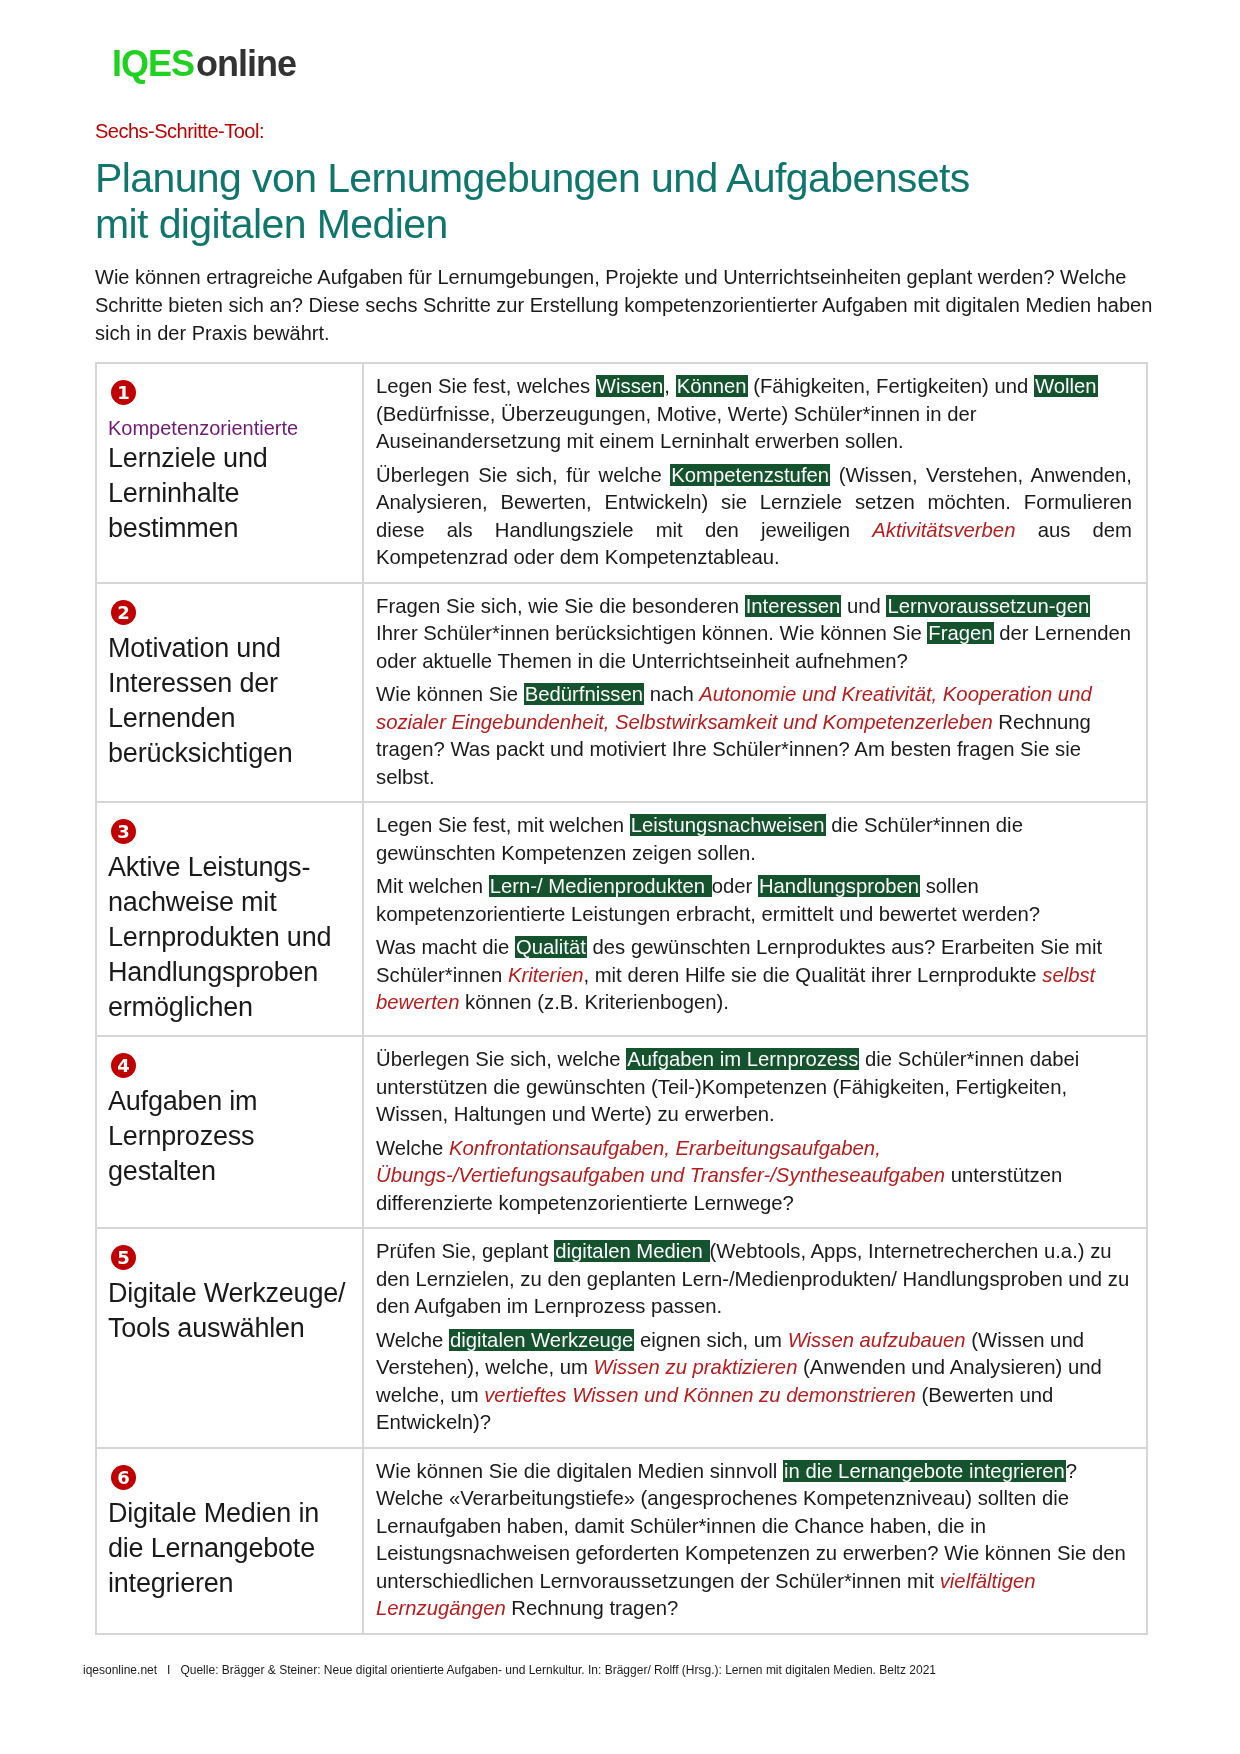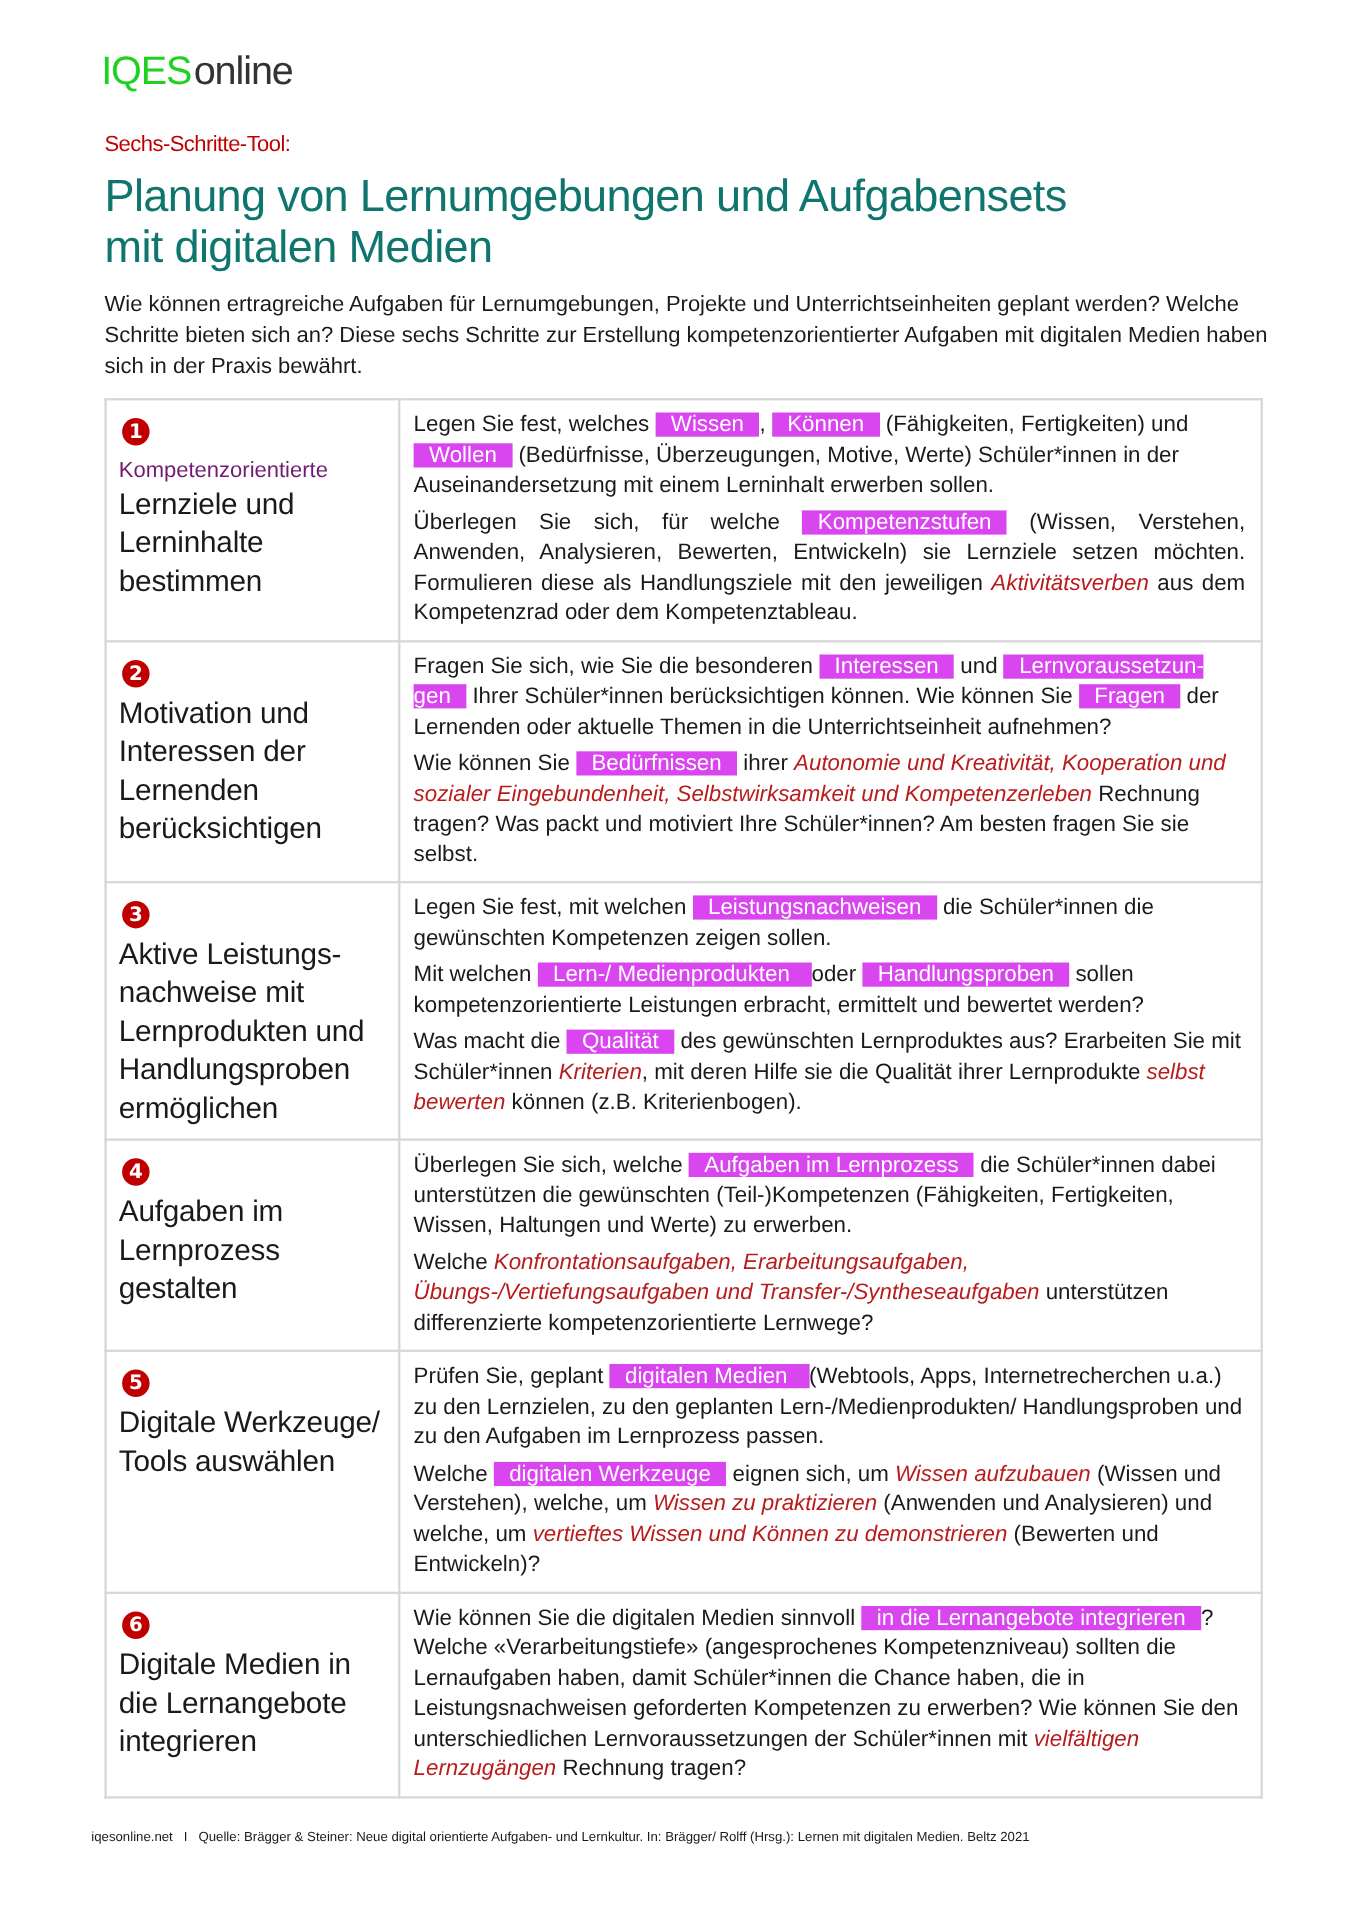--- a/index.html
+++ b/index.html
@@ -1,32 +1,32 @@
 <!DOCTYPE html>
 <html><head>
 <meta charset="utf-8">
 <style>
   html, body { margin:0; padding:0; background:#ffffff; }
   body { width:1240px; height:1754px; position:relative; font-family:"Liberation Sans", sans-serif; color:#1a1a1a; overflow:hidden; }
-  .logo { position:absolute; left:92px; top:46px; font-size:36px; letter-spacing:-1px; line-height:1; }
+  .logo { position:absolute; left:112px; top:46px; font-size:36px; letter-spacing:-1px; line-height:1;font-weight:bold; }
   .logo .iqes { color:#1fd21f; }
   .logo .online { color:#333333; margin-left:2px; }
   .kicker { position:absolute; left:95px; top:120px; font-size:20px; color:#c00000; letter-spacing:-0.5px; }
   .title { position:absolute; left:95px; top:155px; font-size:41px; line-height:46px; color:#0f766e; letter-spacing:-0.6px; width:1000px; }
   .intro { position:absolute; left:95px; top:263px; width:1080px; font-size:20px; line-height:28px; color:#1a1a1a; }
   table.steps { position:absolute; left:95px; top:362px; width:1053px; border-collapse:collapse; }
   table.steps td { border:2px solid #d6d6d6; vertical-align:top; }
   td.left { width:242px; padding:12px 12px 10px 11px; }
   td.right { padding:9px 14px 10px 12px; font-size:20.3px; line-height:27.5px; }
   .num { display:inline-block; width:25px; height:25px; border-radius:50%; background:#c00000; color:#fff; font-family:"DejaVu Sans", sans-serif; font-weight:bold; font-size:18px; line-height:26px; text-align:center; margin:4px 0 6px 3px; }
   .small-label { font-size:20px; line-height:26px; color:#701a75; margin-top:4px; }
   .step-title { font-size:27px; line-height:35px; color:#1a1a1a; letter-spacing:-0.2px; }
   .para { margin:0 0 6px 0; }
   .para:last-child { margin-bottom:0; }
-  .hl { background:#d946ef; color:#ffffff; padding:0 14px; }
+  .hl { background:#14532d; color:#ffffff; padding:0 1px; }
   .red { color:#b91c1c;font-style:italic; }
   .justify { text-align:justify; }
   .footer { position:absolute; left:83px; top:1663px; font-size:12px; color:#1a1a1a; white-space:nowrap; }
 </style>
 </head>
 <body>
 
 <div class="logo">
   <span class="iqes">IQES</span><span class="online">online</span>
 </div>
@@ -53,21 +53,21 @@
     </td>
   </tr>
 
   <tr>
     <td class="left" style="height:174px">
       <div class="num">2</div>
       <div class="step-title">Motivation und Interessen der Lernenden berücksichtigen</div>
     </td>
     <td class="right">
       <div class="para"><span>Fragen Sie sich, wie Sie die besonderen </span><span class="hl">Interessen</span><span> und </span><span class="hl">Lernvoraussetzun-gen</span><span> Ihrer Schüler*innen berücksichtigen können. Wie können Sie </span><span class="hl">Fragen</span><span> der Lernenden oder aktuelle Themen in die Unterrichtseinheit aufnehmen?</span></div>
-      <div class="para"><span>Wie können Sie </span><span class="hl">Bedürfnissen</span><span> ihrer </span><span class="red">Autonomie und Kreativität, Kooperation und sozialer Eingebundenheit, Selbstwirksamkeit und Kompetenzerleben</span><span> Rechnung tragen? Was packt und motiviert Ihre Schüler*innen? Am besten fragen Sie sie selbst.</span></div>
+      <div class="para"><span>Wie können Sie </span><span class="hl">Bedürfnissen</span><span> nach </span><span class="red">Autonomie und Kreativität, Kooperation und sozialer Eingebundenheit, Selbstwirksamkeit und Kompetenzerleben</span><span> Rechnung tragen? Was packt und motiviert Ihre Schüler*innen? Am besten fragen Sie sie selbst.</span></div>
     </td>
   </tr>
 
   <tr>
     <td class="left" style="height:198px">
       <div class="num">3</div>
       <div class="step-title">Aktive Leistungs-nachweise mit Lernprodukten und Handlungsproben ermöglichen</div>
     </td>
     <td class="right">
       <div class="para"><span>Legen Sie fest, mit welchen </span><span class="hl">Leistungsnachweisen</span><span> die Schüler*innen die gewünschten Kompetenzen zeigen sollen.</span></div>

